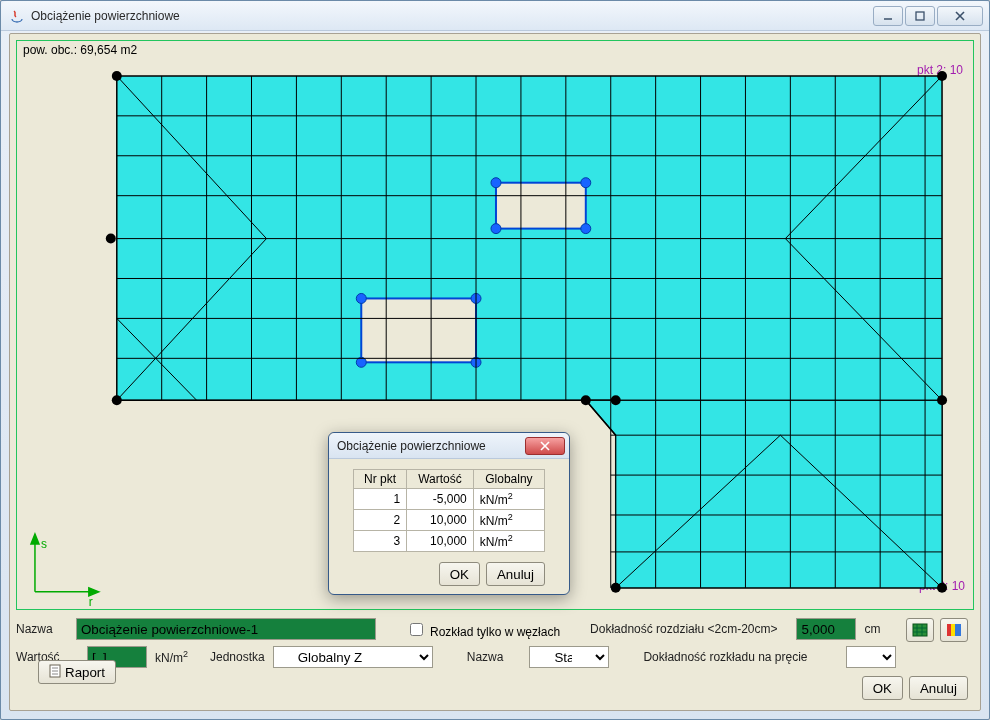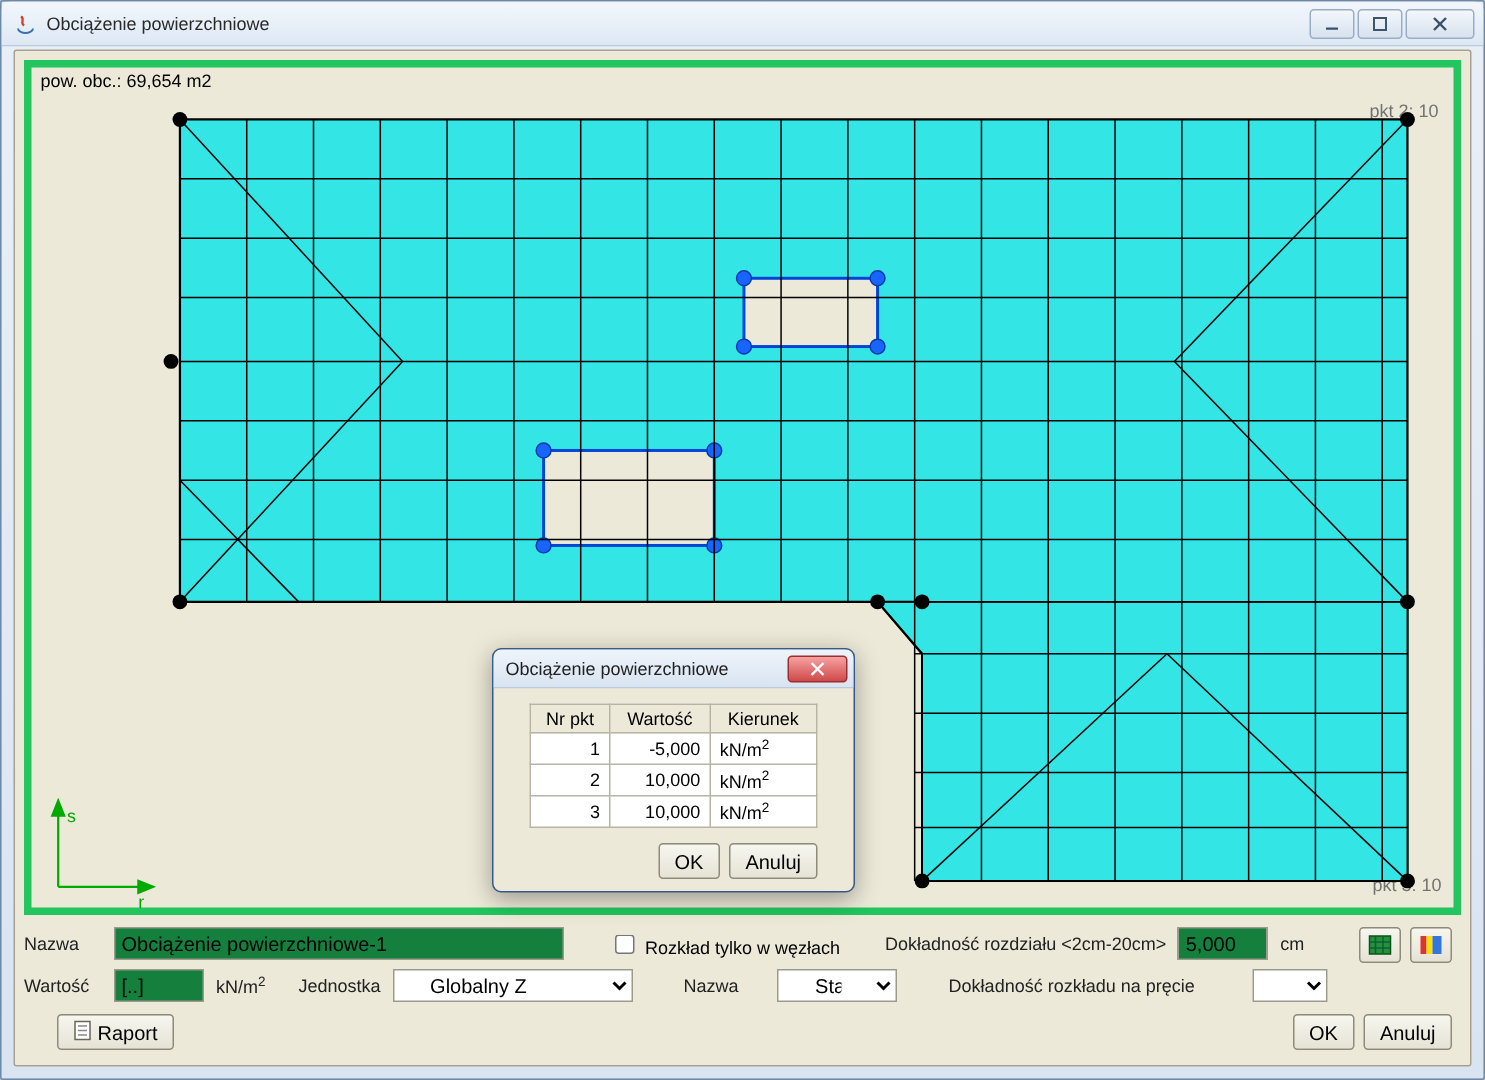--- a/index.html
+++ b/index.html
@@ -43,33 +43,33 @@
     position: absolute; left: 8px; right: 8px; top: 32px; bottom: 8px;
     background: #ece9d8;
     border: 1px solid #a8a193;
     border-radius: 2px;
     padding: 6px;
   }
 
   
   .canvas-frame {
     position: relative;
-    border: 5px solid #22c55e;
+    border: 1px solid #22c55e;
     background: #ece9d8;
     width: 100%;
     height: 570px;
   }
   .canvas-svg { position:absolute; inset:0; }
-  .pkt-label { position:absolute; color:#737373; font-size:12px; white-space:nowrap; }
+  .pkt-label { position:absolute; color:#a21caf; font-size:12px; white-space:nowrap; }
   .surf-label { position:absolute; color:#000; font-size:12px; }
   .lbl { color:#222; }
   .tbox {
     border: 1px solid #9c9a8c; background:#15803d; height:22px; padding:2px 4px;
   }
-  .tbox.short { width: 60px; }
+  .tbox.short { width: 60px; margin-left: 11px; }
   .sel {
     border: 1px solid #9c9a8c; background:#fff; height:22px; padding:1px 20px;
   }
   .chk { display:flex; align-items:flex-end; gap:4px; }
   .btn {
     border:1px solid #8e8b7d; background:linear-gradient(#f7f6ef,#e6e3d5);
     border-radius:3px; padding:3px 10px; cursor:pointer; height:24px;
     display:inline-flex; align-items:center; gap:4px;
   }
   .icon-btn { width:28px; height:24px; padding:0; justify-content:center; }
@@ -110,21 +110,21 @@
   }
   .tbl th { background:#ece9d8; }
   .tbl td.num { text-align:right; }
   .tbl td.unit { text-align:left; }
   .m-actions { display:flex; justify-content:flex-end; gap:6px; margin-top:10px; }
 
   .unitkn sup { font-size:9px; }
 
   
   .bottom-actions { position:absolute; right:6px; bottom:6px; display:flex; gap:6px; }
-  .raport-wrap { position:absolute; left:6px; bottom:6px;padding-left:16px; }
+  .raport-wrap { position:absolute; left:6px; bottom:22px;padding-left:16px; }
 
   
   .right-icons { position:absolute; right:6px; top:0; display:flex; gap:6px; }
 
   .form-wrap { position:relative; margin-top:8px; height:88px; }
 
   .grid-row1 { display:flex; align-items:center; gap:8px; }
   .grid-row2 { display:flex; align-items:center; gap:8px; margin-top:6px; }
 </style>
 </head>
@@ -350,21 +350,21 @@
               <line x1="10" y1="1" x2="2" y2="9" stroke="#fff" stroke-width="1.6"></line>
             </svg>
         </div>
       </div>
       <div class="m-body">
         <table class="tbl">
           <thead>
             <tr>
               <th>Nr pkt</th>
               <th>Wartość</th>
-              <th>Kierunek</th>
+              <th>Globalny</th>
             </tr>
           </thead>
           <tbody>
             <tr>
               <td class="num">1</td>
               <td class="num">-5,000</td>
               <td class="unit unitkn"><span>kN/m</span><sup>2</sup></td>
             </tr>
             <tr>
               <td class="num">2</td>

